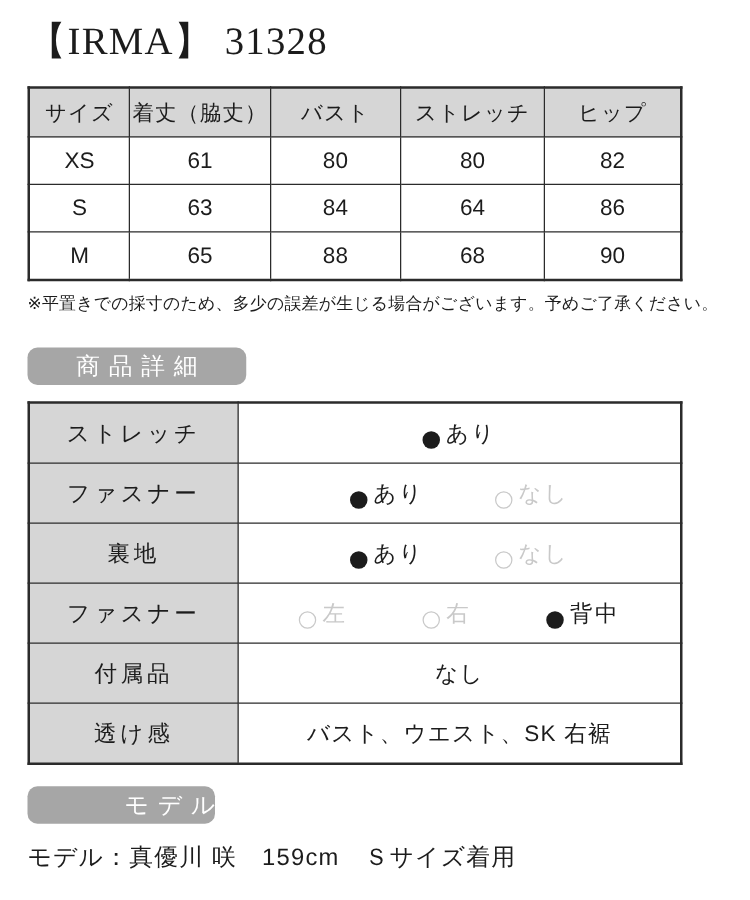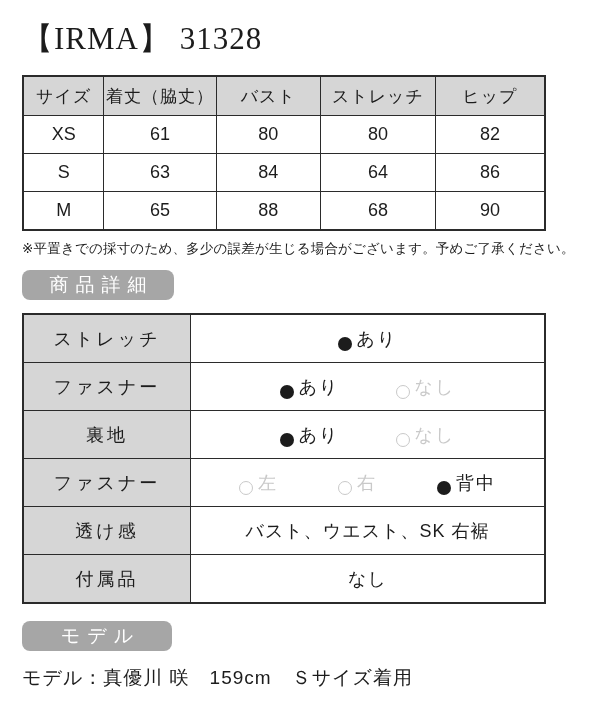--- a/index.html
+++ b/index.html
@@ -1,46 +1,46 @@
 <!DOCTYPE html>
 <html><head>
 <meta charset="utf-8">
 <style>
   html, body { margin:0; padding:0; }
   body {
     width:600px; height:720px; background:#ffffff;
     font-family:"Liberation Sans","DejaVu Sans",sans-serif;
     color:var(--text,#1c1c1c); overflow:hidden;
   }
-  .page { padding:18px 22px 0 22px; }
+  .page { padding:12px 22px 0 22px; }
 
   .title {
     font-family:"Liberation Serif","DejaVu Serif",serif;
     font-size:31px; font-weight:normal; margin:0 0 15px 0; letter-spacing:1px;
   }
 
   table { border-collapse:collapse; width:524px; table-layout:fixed; }
   .size-table { border:2px solid var(--border,#2b2b2b); }
   .size-table th, .size-table td {
     border:1px solid var(--border,#2b2b2b); text-align:center;
     font-weight:normal; padding:0;
   }
   .size-table thead th { background:var(--hdr,#d6d6d6); height:38px; font-size:17px; letter-spacing:1px; }
   .size-table tbody td { height:37px; font-size:18px; }
 
   .note { font-size:13.5px; margin:9px 0 0 0; letter-spacing:0.2px; }
 
   .badge {
-    margin-top:12px; width:152px; height:30px;
+    margin-top:26px; width:175px; height:30px;
     background:var(--badge,#a6a6a6); border-radius:8px;
     display:flex; align-items:center; justify-content:center;
     color:#ffffff; font-size:19px;
   }
   .badge span { letter-spacing:7px; margin-right:-7px; }
-  .badge-model { width:150px; margin-top:17px; }
+  .badge-model { width:150px; margin-top:17px;justify-content:flex-end; }
 
   .details-table { border:2px solid var(--border,#2b2b2b); margin-top:13px; }
   .details-table th {
     width:166px; background:var(--hdr,#d6d6d6); font-weight:normal;
     font-size:18px; letter-spacing:3px; border:1px solid var(--border,#2b2b2b);
     height:47px; padding:0;
   }
   .details-table td {
     border:1px solid var(--border,#2b2b2b); text-align:center;
     font-size:18px; letter-spacing:1px; padding:0;
@@ -168,26 +168,26 @@
                 <span>右</span>
               </span>
               <span class="option">
                 <span class="dot filled"></span>
                 <span>背中</span>
               </span>
             </div>
           </td>
         </tr>
         <tr>
+          <th>付属品</th>
+          <td>なし</td>
+        </tr>
+        <tr>
           <th>透け感</th>
           <td>バスト、ウエスト、SK 右裾</td>
-        </tr>
-        <tr>
-          <th>付属品</th>
-          <td>なし</td>
         </tr>
       </tbody>
   </table>
 
   <div class="badge badge-model">
     <span>モデル</span>
   </div>
 
   <p class="model-info">モデル：真優川 咲　159cm　Ｓサイズ着用</p>
 

